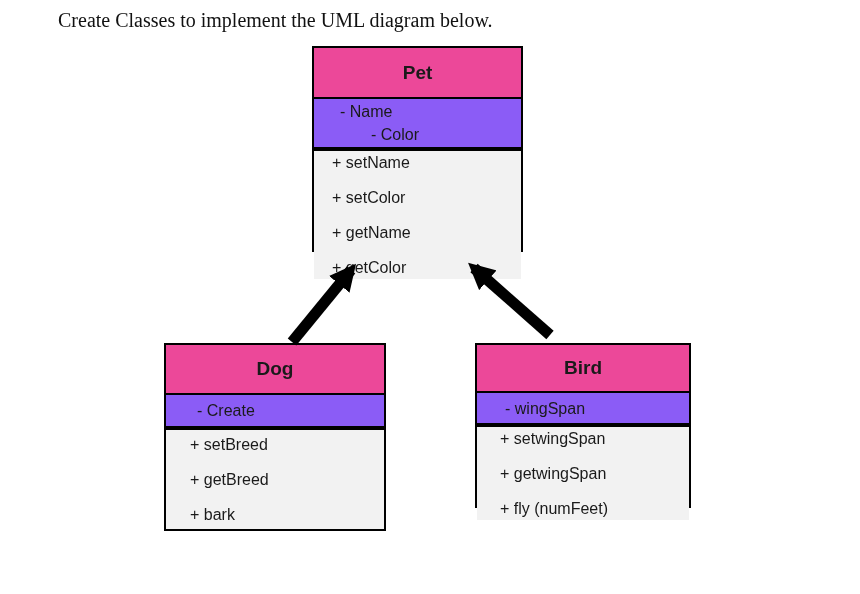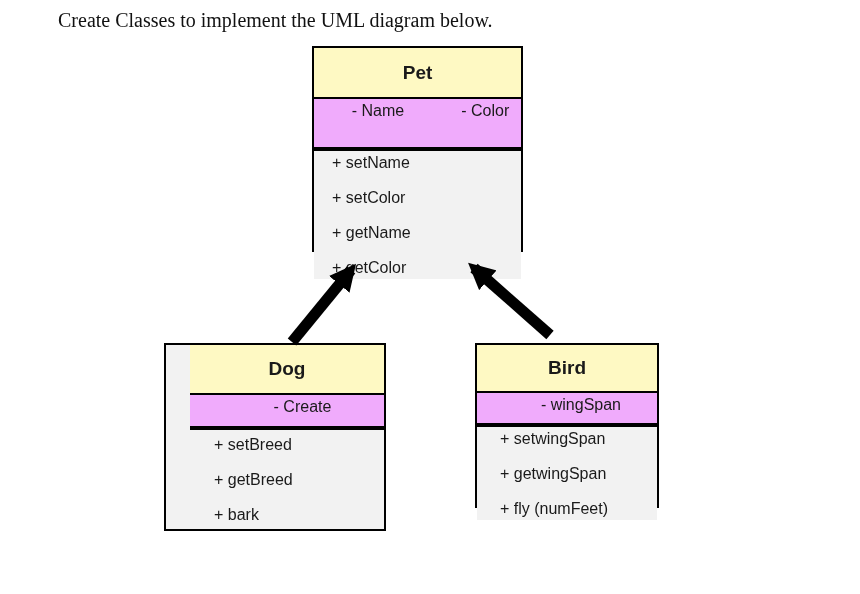--- a/index.html
+++ b/index.html
@@ -30,34 +30,34 @@
     box-sizing: border-box;
     border: 2px solid #000000;
     display: flex;
     flex-direction: column;
     background: #f2f2f2;
     color: #1a1a1a;
   }
   .cls-header {
     box-sizing: border-box;
     border-bottom: 2px solid #000000;
-    background: #fef9c3;
+    background: #ec4899;
     display: flex;
     align-items: center;
     justify-content: center;
     font-size: 19px;
     font-weight: bold;
     flex: none;
   }
   .cls-attrs {
     box-sizing: border-box;
     border-bottom: 4px solid #000000;
-    background: #f0abfc;
+    background: #8b5cf6;
     display: flex;
-    flex-direction: row;
+    flex-direction: column;
     justify-content: center;
     flex: none;
   }
   .cls-methods {
     box-sizing: border-box;
     background: #f2f2f2;
     display: flex;
     flex-direction: column;
     justify-content: center;
     flex: 1;
@@ -69,27 +69,27 @@
     white-space: pre;
   }
   
   #box-pet { left: 312px; top: 46px; width: 211px; height: 206px; }
   #box-pet .cls-header { height: 51px; }
   #box-pet .cls-attrs  { height: 52px; }
   #box-pet .cls-attrs .row:nth-child(1) { padding-left: 26px; }
   #box-pet .cls-attrs .row:nth-child(2) { padding-left: 21px; margin-left: 36px; }
   #box-pet .cls-methods .row { padding-left: 18px; }
   
-  #box-dog { left: 164px; top: 343px; width: 222px; height: 188px; padding-left: 24px; }
+  #box-dog { left: 164px; top: 343px; width: 222px; height: 188px; }
   #box-dog .cls-header { height: 50px; }
   #box-dog .cls-attrs  { height: 35px; }
   #box-dog .cls-attrs .row { padding-left: 31px; }
   #box-dog .cls-methods .row { padding-left: 24px; }
   
-  #box-bird { left: 475px; top: 343px; width: 184px; height: 165px; }
+  #box-bird { left: 475px; top: 343px; width: 216px; height: 165px; }
   #box-bird .cls-header { height: 48px; }
   #box-bird .cls-attrs  { height: 34px; }
   #box-bird .cls-attrs .row { padding-left: 28px; }
   #box-bird .cls-methods .row { padding-left: 23px; }
 
   #arrow-layer {
     position: absolute;
     left: 0;
     top: 0;
     width: 860px;

